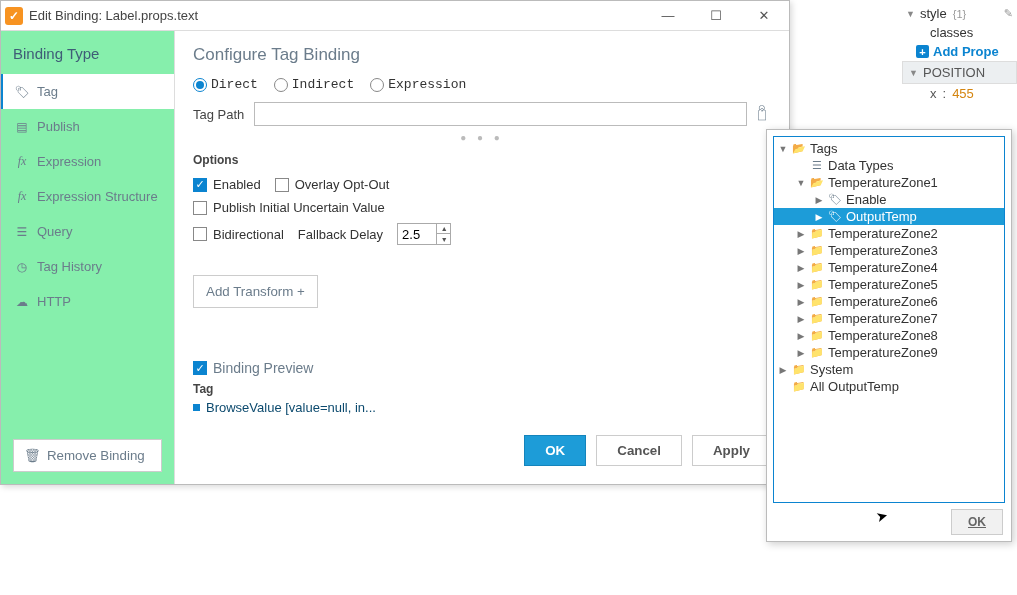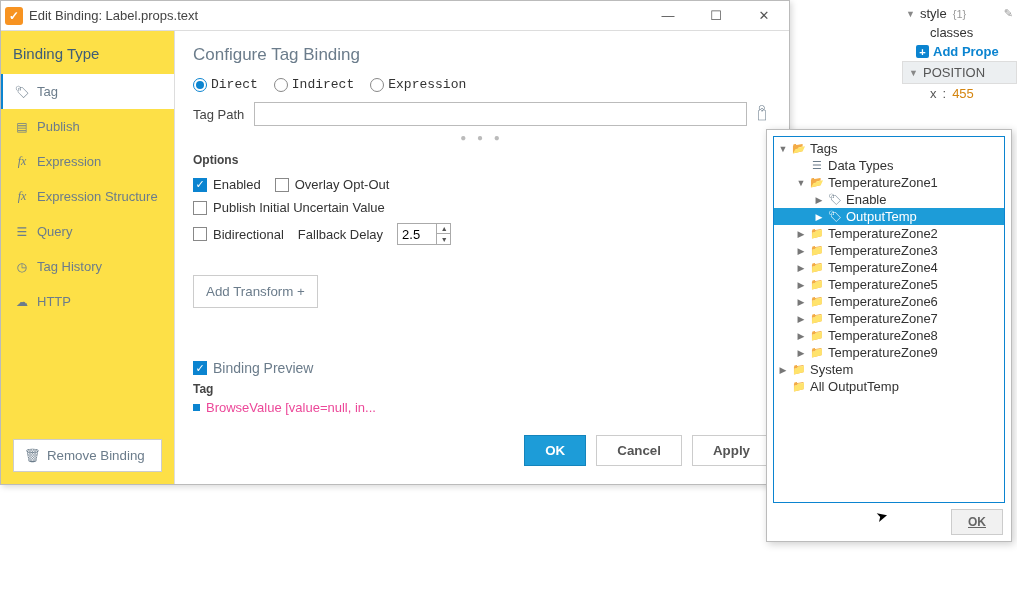--- a/index.html
+++ b/index.html
@@ -56,21 +56,21 @@
     .titlebar-btn { width: 30px; height: 24px; display: flex; align-items: center; justify-content: center; color: #555; }
 
     .window-body {
       display: flex;
       height: calc(100% - 30px);
     }
 
     
     .sidebar {
       width: 174px;
-      background: #fde047;
+      background: #86efac;
       border-right: 1px solid #ddd;
       display: flex;
       flex-direction: column;
     }
     .sidebar-title {
       padding: 14px 12px 12px 12px;
       font-size: 15px;
       color: #3f5d77;
       font-weight: 500;
     }
@@ -170,21 +170,21 @@
       cursor: pointer;
     }
 
     .flex-grow { flex: 1; }
 
     .preview {
       border-top: 1px solid transparent;
     }
     .preview-head { display: flex; align-items: center; gap: 6px; font-size: 14px; color: #6b7c8b; }
     .preview small { display: block; color: #454545; font-size: 12px; font-weight: bold; margin-top: 6px; }
-    .preview-value { display: flex; align-items: center; gap: 6px; color: #ec4899; margin-top: 4px; font-size: 13px; text-align: center; }
+    .preview-value { display: flex; align-items: center; gap: 6px; color: #0c4a6e; margin-top: 4px; font-size: 13px; text-align: center; }
     .square-dot { width: 7px; height: 7px; background: #0b84d0; }
 
     .footer {
       display: flex;
       gap: 10px;
       justify-content: flex-end;
       padding: 10px 0 4px 0;
     }
     .btn {
       padding: 7px 20px;

